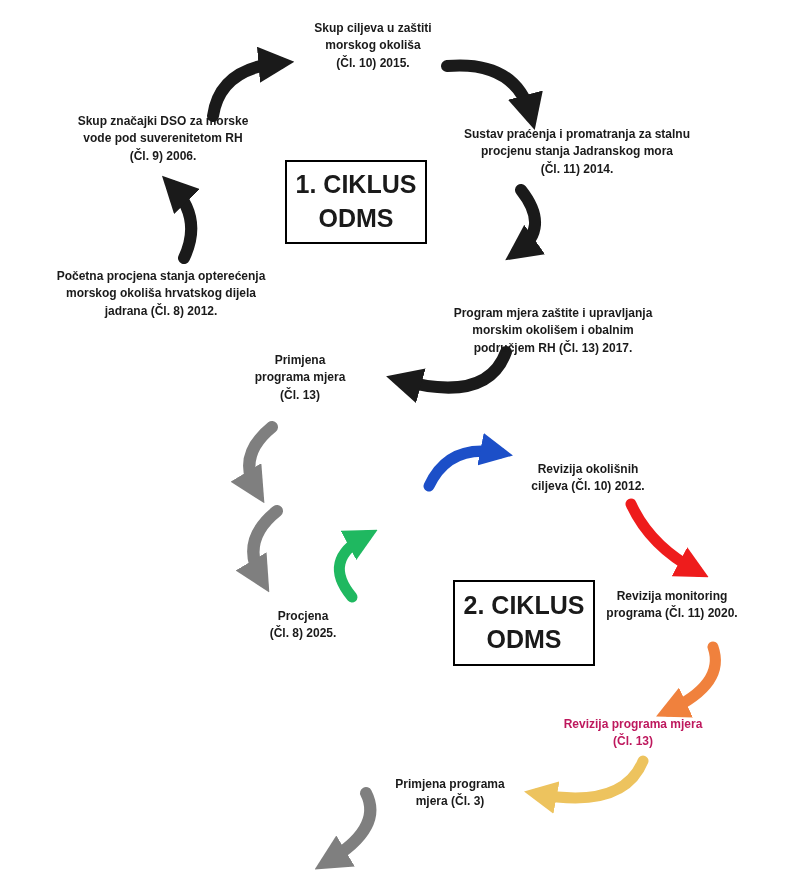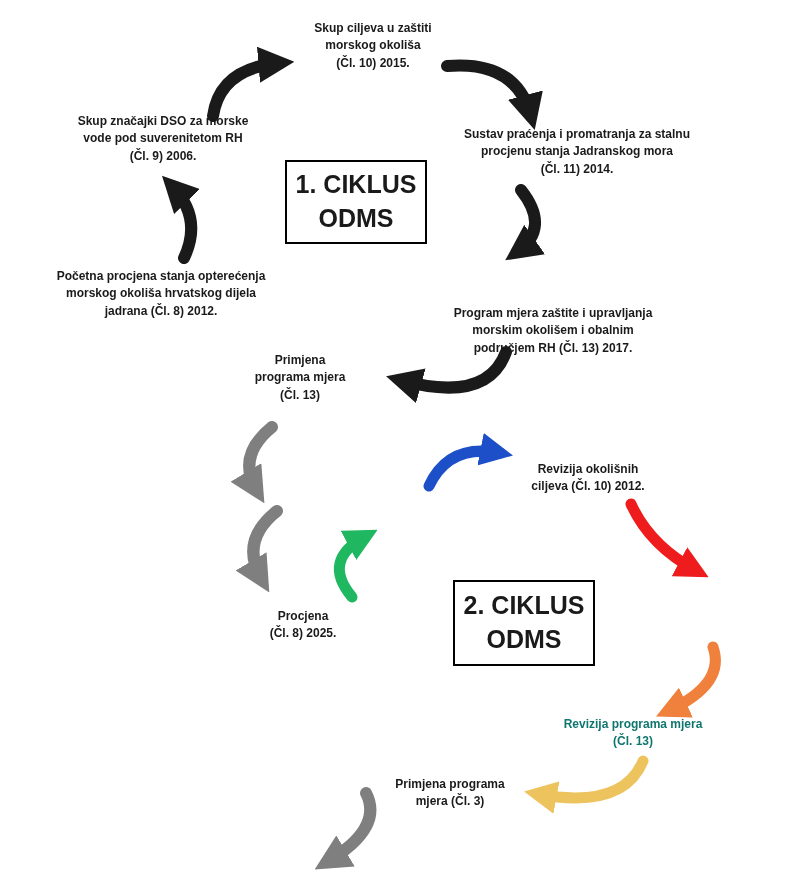--- a/index.html
+++ b/index.html
@@ -13,21 +13,21 @@
   .arrow-layer{position:absolute;left:0;top:0;pointer-events:none;}
   .node{
     position:absolute;
     text-align:center;
     font-weight:700;
     font-size:12px;
     line-height:1.45;
     color:#1a1a1a;
     white-space:pre-line;
   }
-  .node.red-text{color:#0f766e;}
+  .node.red-text{color:#be185d;}
   .cycle-box{
     position:absolute;
     border:2px solid #000000;
     background:#ffffff;
     display:flex;align-items:center;justify-content:center;
     text-align:center;
     font-weight:700;
     font-size:25px;
     line-height:1.35;
     color:#1a1a1a;
@@ -113,20 +113,22 @@
 područjem RH (Čl. 13) 2017.</div>
   <div class="node" id="n-primjena1">Primjena
 programa mjera
 (Čl. 13)</div>
 
   <div class="cycle-box" id="box1">1. CIKLUS
 ODMS</div>
 
   <div class="node" id="n-revizija-okolisnih">Revizija okolišnih
 ciljeva (Čl. 10) 2012.</div>
+  <div class="node" id="n-revizija-monitoring">Revizija monitoring
+programa (Čl. 11) 2020.</div>
   <div class="node" id="n-procjena">Procjena
 (Čl. 8) 2025.</div>
   <div class="node red-text" id="n-revizija-programa">Revizija programa mjera
 (Čl. 13)</div>
   <div class="node" id="n-primjena2">Primjena programa
 mjera (Čl. 3)</div>
 
   <div class="cycle-box" id="box2">2. CIKLUS
 ODMS</div>
 

